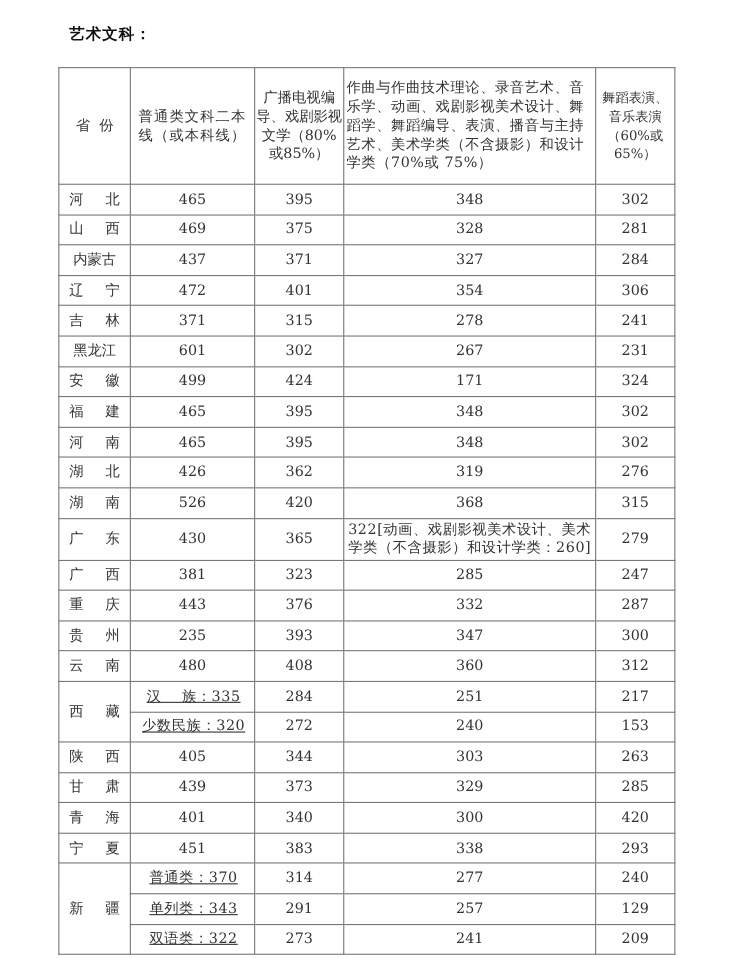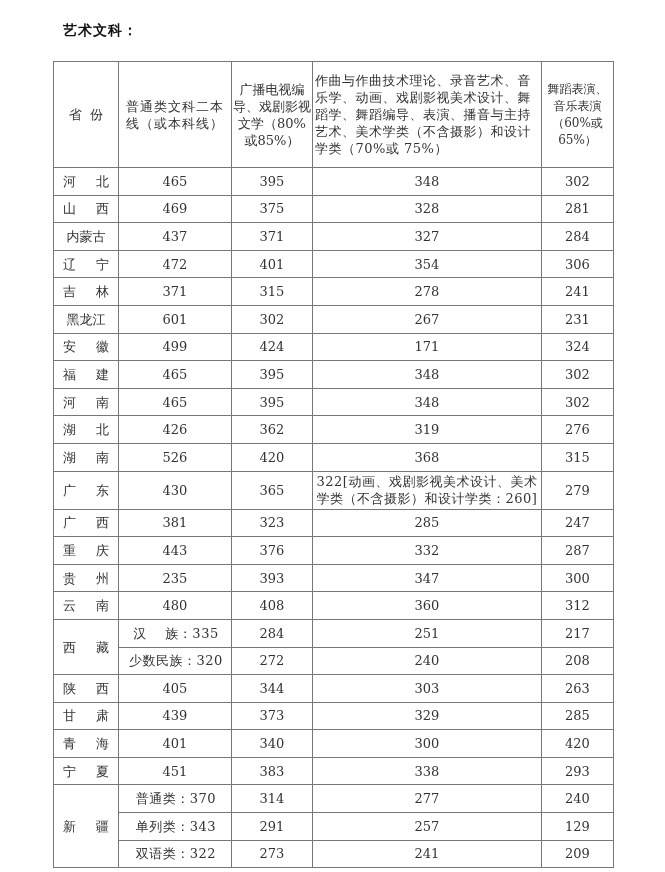--- a/index.html
+++ b/index.html
@@ -15,21 +15,21 @@
   .hdr td.c4 { text-align: left; padding: 0 2px; letter-spacing: 0.5px; }
   .hdr td.c4 .last { display: block; text-align: left; }
   .hdr td.c5 { font-size: 12px; }
   .prov { letter-spacing: 0; }
   .prov span { display: inline-block; }
   .prov .sp { width: 20px; }
   tr.r td { height: 26.6px; }
   tr.gd td { height: 37px; }
   td.note { text-align: right; font-size: 12.5px; line-height: 16px; padding: 0 2px !important;
             letter-spacing: 0.5px; }
-  td.sub { text-align: right; padding-left: 2px !important; font-size: 13px; letter-spacing: 0.5px; }
+  td.sub { text-align: right; padding-left: 2px !important; font-size: 13px; letter-spacing: 0.5px; text-decoration: underline; }
 </style>
 </head>
 <body>
 
 <div class="title">艺术文科：</div>
 
 <table class="score">
   <colgroup>
     <col style="width:65px">
       <col style="width:113px">
@@ -166,21 +166,21 @@
         <td class="prov" rowspan="2"><span>西</span><span class="sp"></span><span>藏</span></td>
         <td class="sub" style="white-space: pre;">汉    族：335</td>
         <td>284</td>
         <td>251</td>
         <td>217</td>
       </tr>
       <tr class="r">
         <td class="sub" style="white-space: pre;">少数民族：320</td>
         <td>272</td>
         <td>240</td>
-        <td>208</td>
+        <td>153</td>
       </tr>
       <tr class="r">
         <td class="prov"><span>陕</span><span class="sp"></span><span>西</span></td>
         <td>405</td>
         <td>344</td>
         <td>303</td>
         <td>263</td>
       </tr>
       <tr class="r">
         <td class="prov"><span>甘</span><span class="sp"></span><span>肃</span></td>

